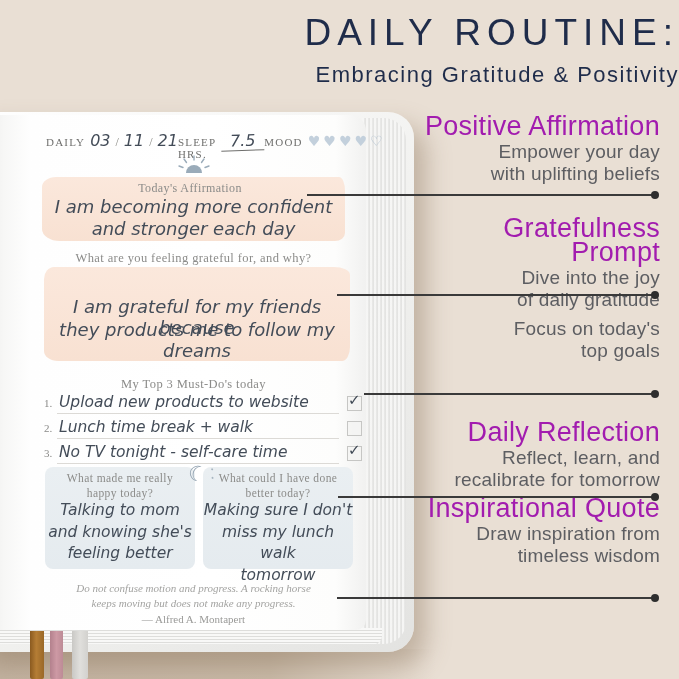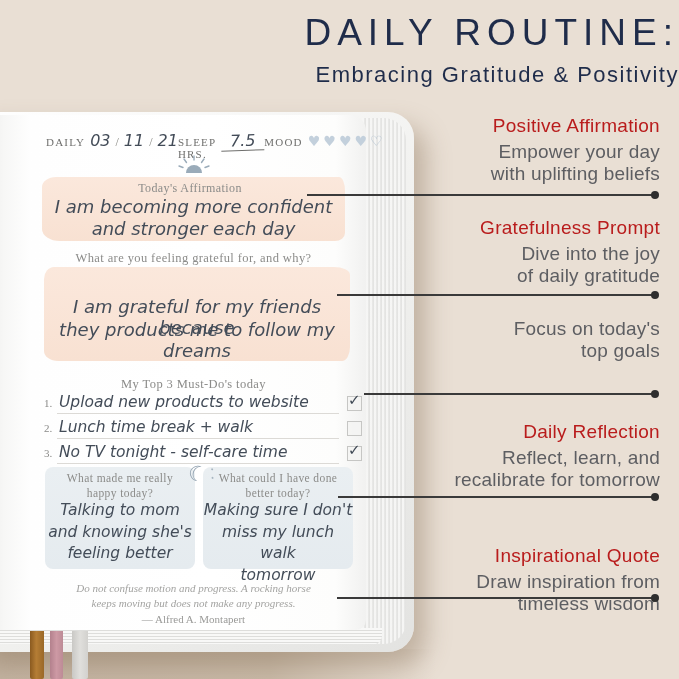--- a/index.html
+++ b/index.html
@@ -76,23 +76,23 @@
      font-family:"Liberation Serif",serif;font-style:italic;font-size:11px;color:#a3a3a1;}
   .q1{top:582px;} .q2{top:597px;text-align:center;}
   .q-attr{top:613px;font-style:normal;color:#9a9a98;}
   
   .ribbon{position:absolute;top:631px;height:48px;z-index:9;border-radius:0 0 2px 2px;}
   .ribbon-brown{left:30px;width:14px;background:linear-gradient(90deg,#8a5a20,#b57d35 45%,#9a6827);}
   .ribbon-pink{left:50px;width:13px;background:linear-gradient(90deg,#b3818d,#cd99a4 50%,#bd8b96);}
   .ribbon-silver{left:72px;width:16px;background:linear-gradient(90deg,#c9c8c5,#e0dfdc 50%,#d2d1ce);}
   
   .callout{position:absolute;right:19px;width:250px;text-align:right;z-index:6;}
-  .co-head{font-size:19px;line-height:24px;color:#b91c1c;letter-spacing:.3px;margin-bottom:3px;}
+  .co-head{font-size:27px;line-height:24px;color:#a21caf;letter-spacing:.3px;margin-bottom:3px;}
   .co-sub{font-size:19px;line-height:22px;color:#5d5e62;letter-spacing:.2px;}
-  .co1{top:114px;} .co2{top:216px;} .co3{top:318px;} .co4{top:420px;} .co5{top:544px;}
+  .co1{top:114px;} .co2{top:216px;} .co3{top:318px;} .co4{top:420px;} .co5{top:496px;}
   .conn{position:absolute;height:2px;background:#3a3a3a;z-index:8;}
   .conn::after{content:"";position:absolute;right:-2px;top:-3px;width:8px;height:8px;
      border-radius:50%;background:#2e2e2e;}
   .ln1{top:194px;left:307px;width:350px;}
   .ln2{top:294px;left:337px;width:320px;}
   .ln3{top:393px;left:364px;width:293px;}
   .ln4{top:496px;left:338px;width:319px;}
   .ln5{top:597px;left:337px;width:320px;}
 </style>
 </head>

